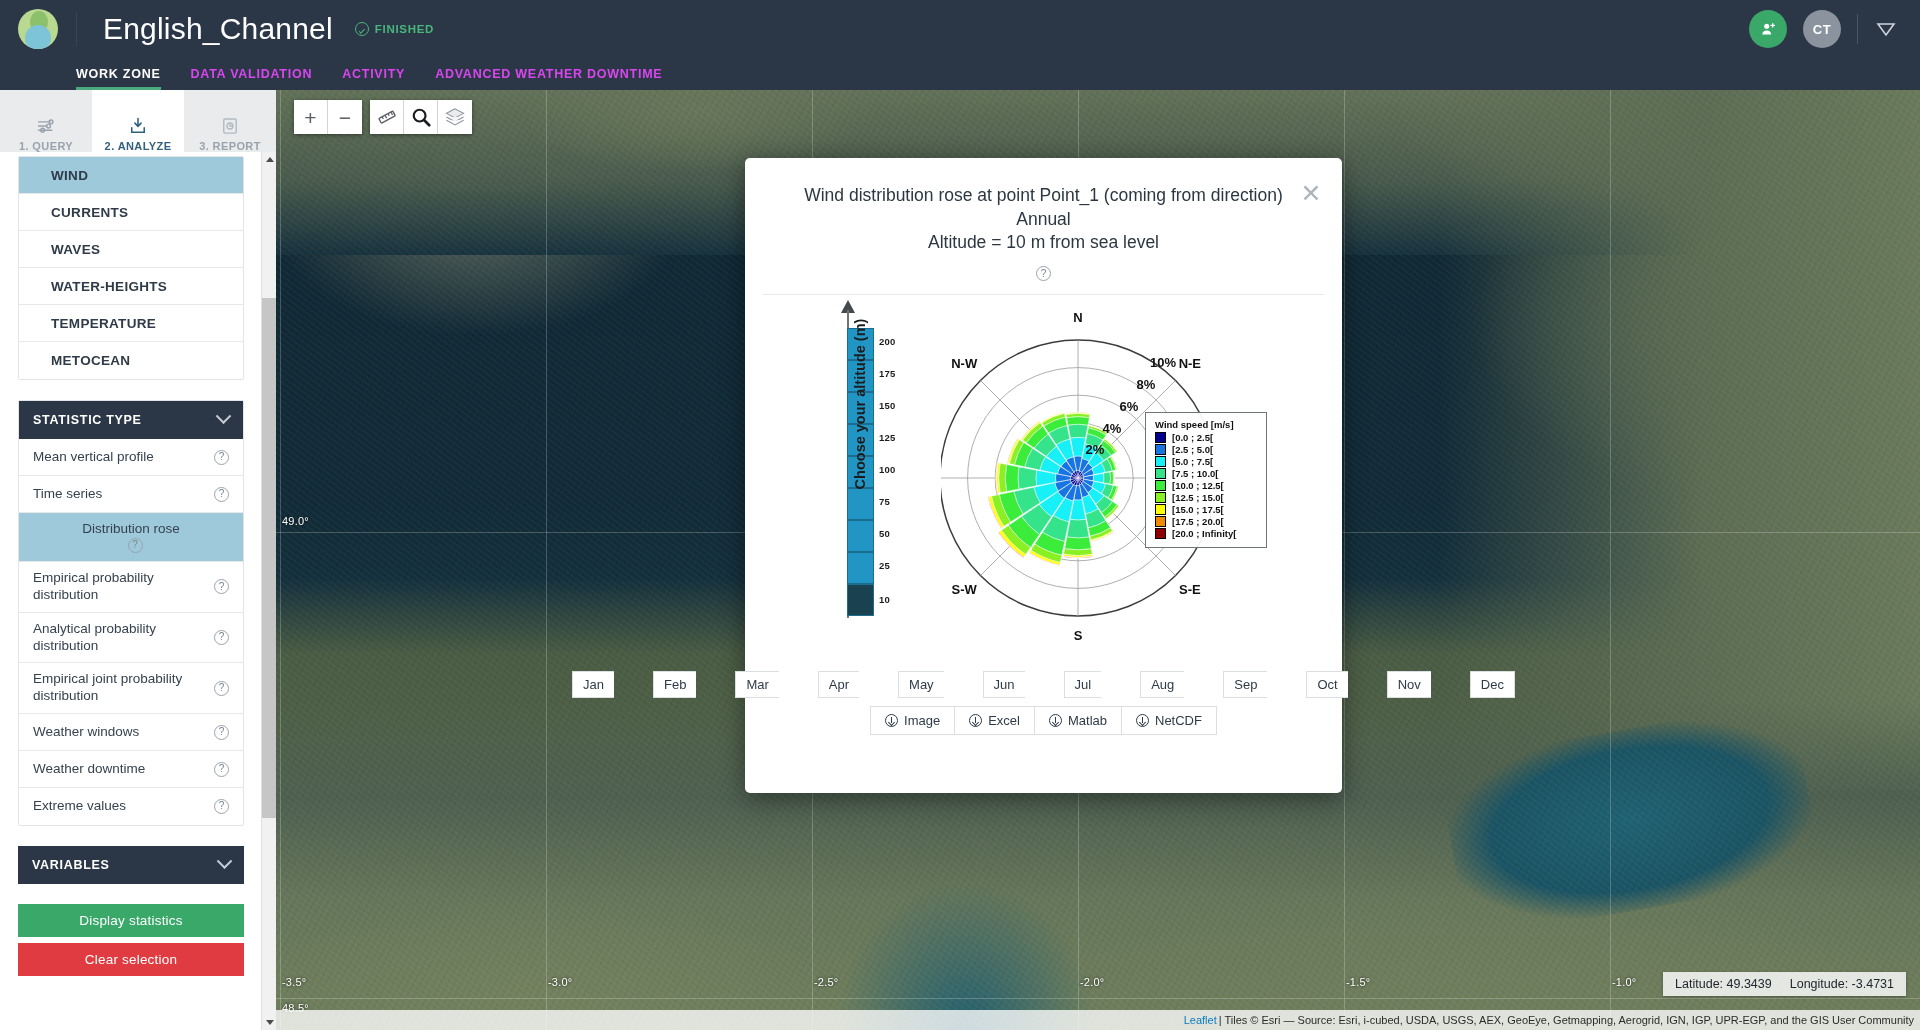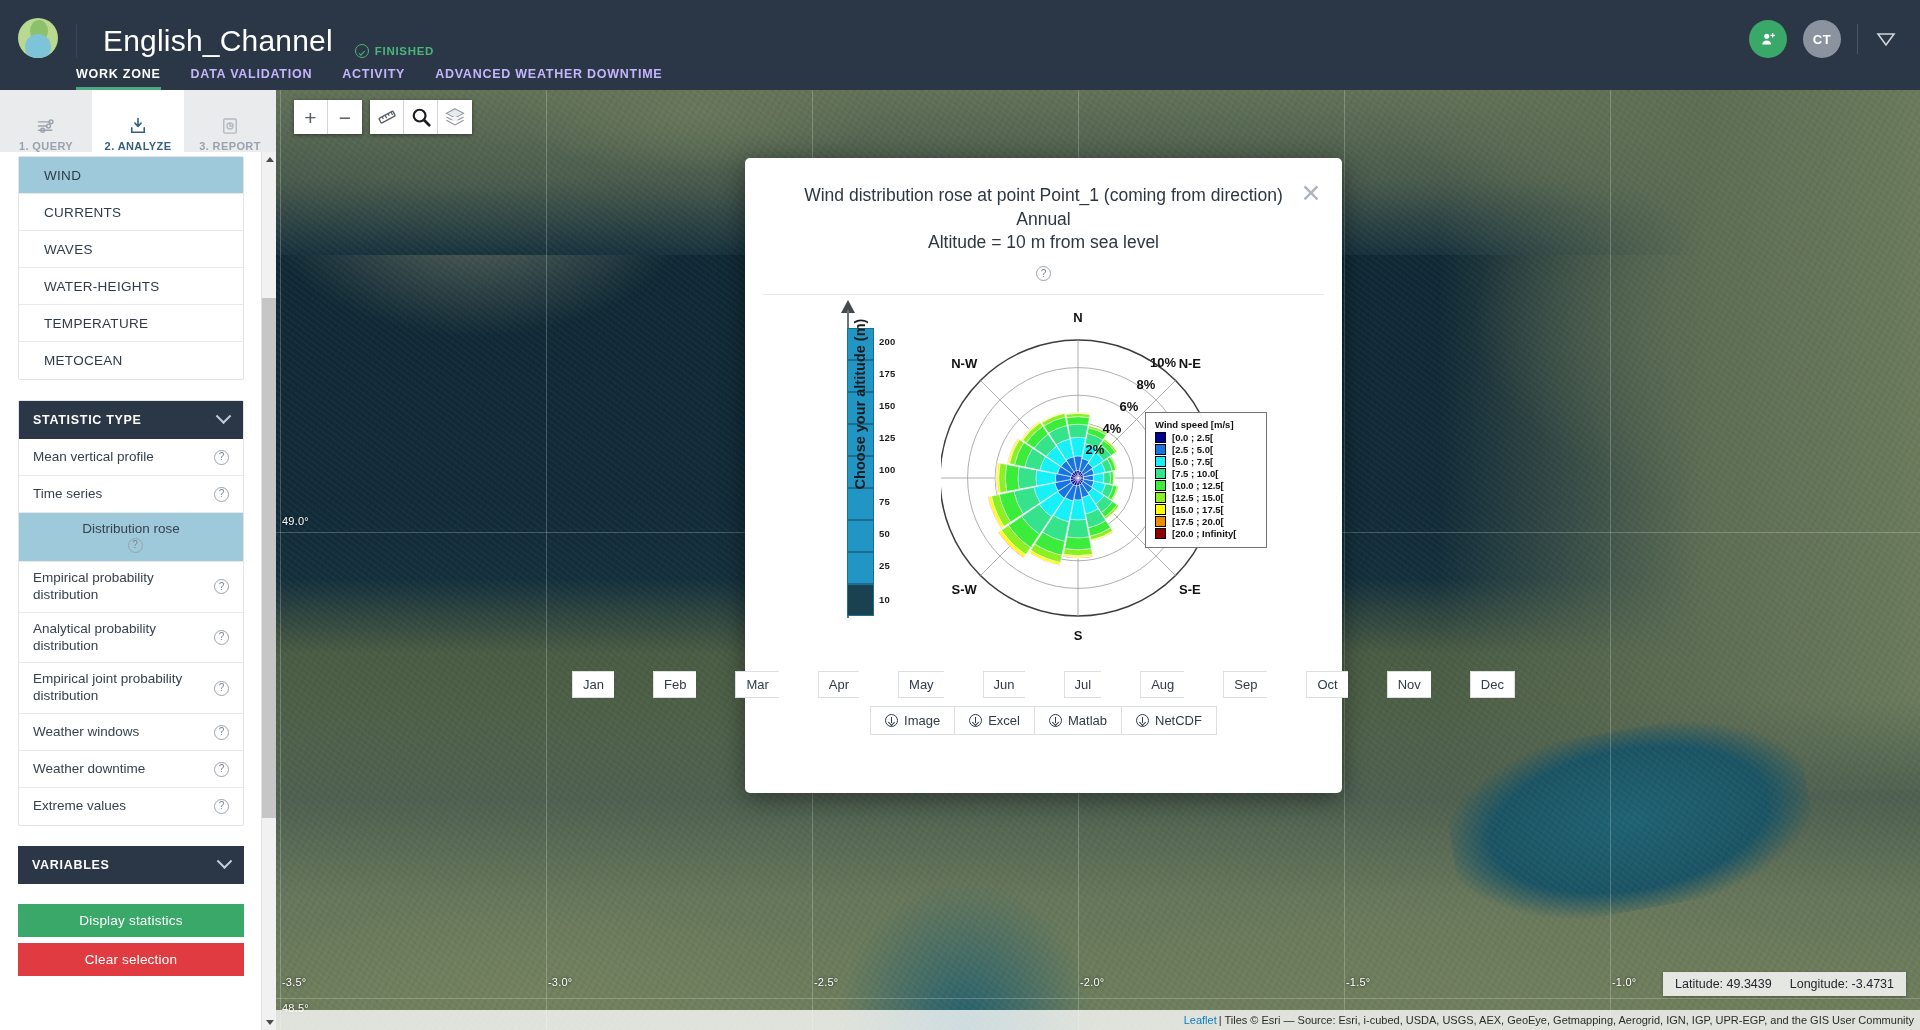--- a/index.html
+++ b/index.html
@@ -8,21 +8,21 @@
     width: 1920px; height: 1030px;
     overflow: hidden;
     font-family: "Liberation Sans", sans-serif;
     background: #0e1822;
   }
   #app { position: relative; width: 1920px; height: 1030px; }
 
   
   .topbar {
     position: absolute; left: 0; top: 0; width: 1920px; height: 58px;
-    background: #2b3647; display: flex; align-items: flex-end;
+    background: #2b3647; display: flex; align-items: center;
   }
   .logo-wrap { width: 76px; display: flex; align-items: center; justify-content: center; }
   .logo {
     width: 40px; height: 40px; border-radius: 50%;
     background: #b8d98f; position: relative; overflow: hidden;
   }
   .logo:after {
     content: ""; position: absolute; left: 7px; top: 16px;
     width: 26px; height: 26px; border-radius: 50%; background: #7ec4d8;
   }
@@ -58,21 +58,21 @@
   .av-green { background: #3aa869; }
   .av-grey { background: #8b939e; }
   .vsep { width: 1px; height: 30px; background: #4a5464; }
 
   
   .mainnav {
     position: absolute; left: 0; top: 58px; width: 1920px; height: 32px;
     background: #2b3647; display: flex; align-items: flex-end; padding-left: 76px;
   }
   .mainnav a {
-    font-size: 12.5px; color: #c4b5fd; letter-spacing: .75px; font-weight: 600;
+    font-size: 12.5px; color: #d946ef; letter-spacing: .75px; font-weight: 600;
     padding: 0 0 9px 0; margin-right: 30px; text-decoration: none; position: relative;
   }
   .mainnav a.active { color: #ffffff; }
   .mainnav a.active:after {
     content: ""; position: absolute; left: 0; right: 0; bottom: 0;
     height: 3px; background: #4bab7f;
   }
 
   
   .steptabs {
@@ -89,22 +89,22 @@
 
   
   .sidebar {
     position: absolute; left: 0; top: 152px; width: 276px; height: 878px;
     background: #ffffff; overflow: hidden;
   }
   .sb-inner { position: absolute; left: 0; top: -14px; width: 262px; padding: 18px; }
   .panel { border: 1px solid #e2e4e7; border-radius: 2px; background: #fff; }
   .panel-row {
     height: 37px; display: flex; align-items: center; justify-content: space-between;
-    padding: 0 25px; border-bottom: 1px solid #e6e8ea;
-    font-size: 13.5px; color: #2f3b48; font-weight: 400; letter-spacing: .3px;
+    padding: 0 32px; border-bottom: 1px solid #e6e8ea;
+    font-size: 13.5px; color: #2f3b48; font-weight: 700; letter-spacing: .3px;
   }
   .panel-row:last-child { border-bottom: none; }
   .panel-row.sel { background: #9dc9da; }
   .panel-head {
     background: #2b3647; color: #fff; height: 38px; display: flex;
     align-items: center; justify-content: space-between; padding: 0 14px;
     font-size: 12.5px; font-weight: 700; letter-spacing: .7px;
   }
   .chev {
     width: 11px; height: 11px; border-right: 2.2px solid #c7ccd4;

